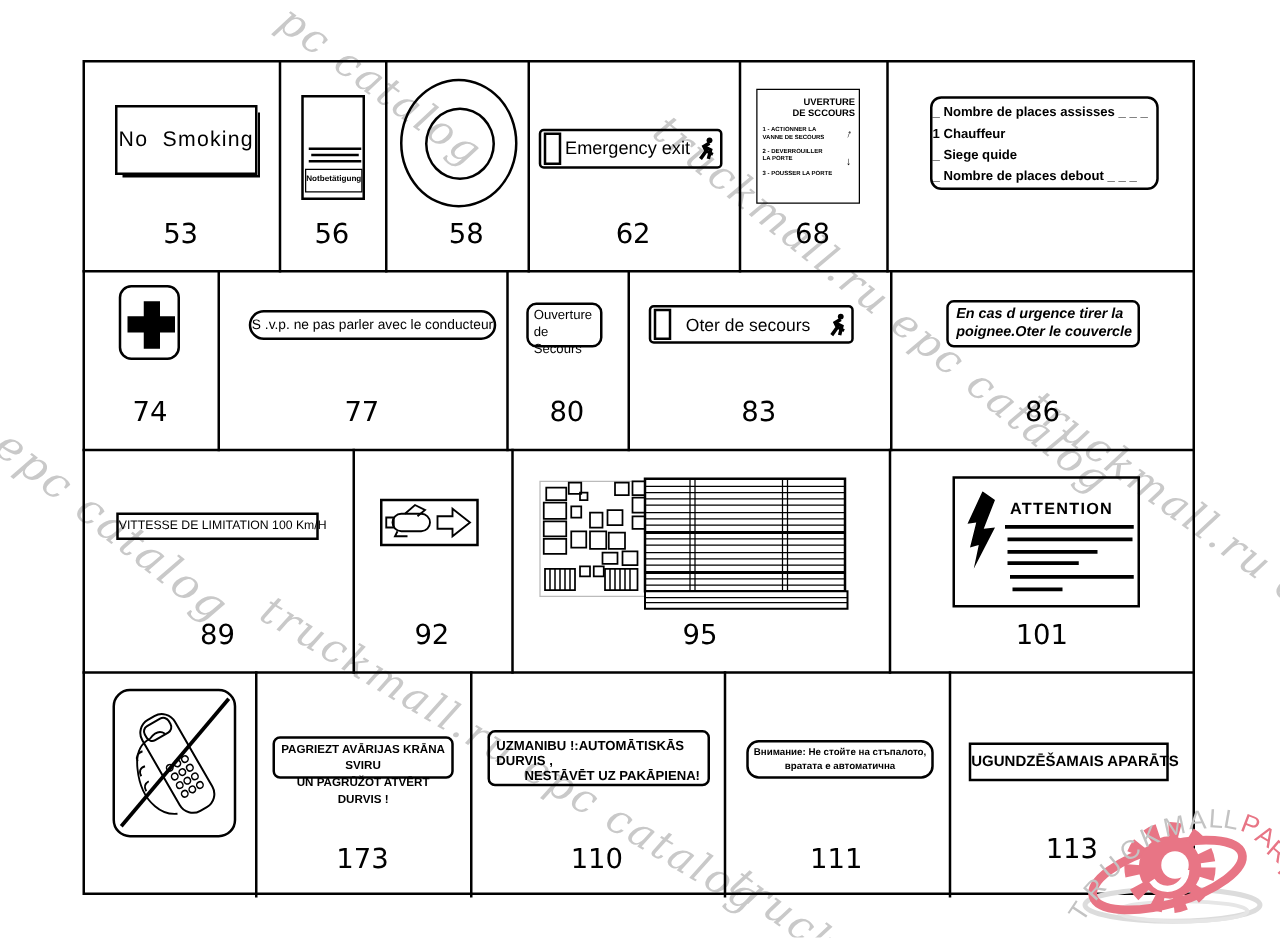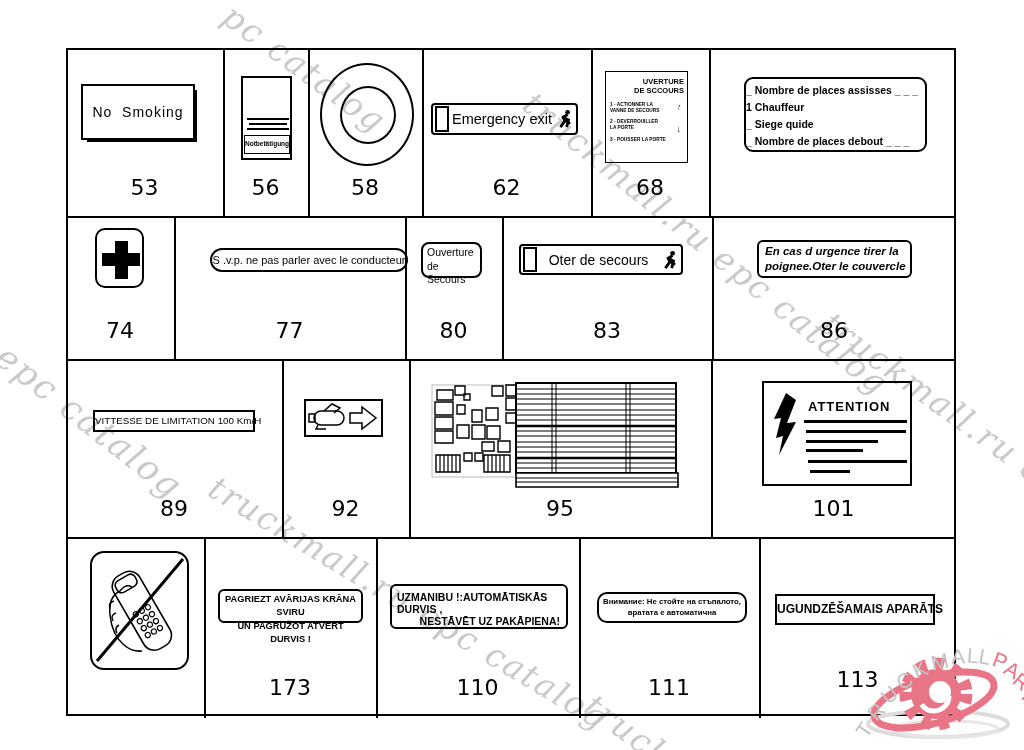--- a/index.html
+++ b/index.html
@@ -19,41 +19,41 @@
   
   #grid-frame{left:66px;top:48px;width:890px;height:668px;border:2px solid #000;
               box-sizing:border-box;z-index:2;}
   .gline{position:absolute;background:#000;z-index:2;}
   .cell{position:absolute;z-index:3;}
   .num{position:absolute;left:0;right:0;bottom:16px;text-align:center;
        font-family:"DejaVu Sans",sans-serif;font-size:22px;}
   .sign{position:absolute;border:2px solid #000;box-sizing:border-box;background:transparent;}
   line,path,polyline,polygon,rect,circle,ellipse{vector-effect:non-scaling-stroke;}
   
-  #sign-53{left:15px;top:36px;width:114px;height:56px;box-shadow:4px 4px 0 -2px #000;
+  #sign-53{left:26px;top:36px;width:114px;height:56px;box-shadow:4px 4px 0 -2px #000;
            display:flex;align-items:center;justify-content:center;
-           font-size:14px;letter-spacing:1px;white-space:pre;}
+           font-size:17px;letter-spacing:1px;white-space:pre;}
   #sign-56{left:18px;top:28px;width:51px;height:84px;}
   .s56-line{position:absolute;height:2px;background:#000;}
   #s56-label{position:absolute;left:1px;bottom:4px;width:44px;height:17px;border:1px solid #000;
              font-size:6.5px;font-weight:bold;text-align:center;line-height:15px;}
   .ring{position:absolute;border:2px solid #000;border-radius:50%;}
   .exit-sign{border-radius:4px;display:flex;align-items:center;}
   .door-strip{width:10px;height:78%;border:2px solid #000;margin-left:2px;flex:0 0 auto;}
   .exit-text{font-weight:normal;flex:1 1 auto;text-align:center;white-space:nowrap;}
   #sign-68{left:14px;top:23px;width:83px;height:92px;border-width:1px;padding:5px 3px 0 4px;}
   .s68-title{font-size:7.5px;font-weight:bold;text-align:right;line-height:1.25;margin-bottom:6px;}
   .s68-step{font-size:4.8px;font-weight:bold;line-height:1.3;margin-bottom:5px;}
   .s68-arrow{position:absolute;right:6px;font-size:9px;}
   #sign-71{left:35px;top:29px;width:183px;height:75px;border-radius:9px;
            font-size:10.5px;font-weight:bold;line-height:17px;padding-top:3px;}
   #sign-74{left:29px;top:12px;width:49px;height:60px;border-radius:10px;}
   .plus-v{position:absolute;left:18px;top:11px;width:13px;height:38px;background:#000;}
   .plus-h{position:absolute;left:5px;top:23px;width:38px;height:13px;background:#000;}
-  #sign-77{left:36px;top:32px;width:198px;height:24px;border-radius:12px;
+  #sign-77{left:25px;top:32px;width:198px;height:24px;border-radius:12px;
            font-size:11px;text-align:center;line-height:20px;white-space:nowrap;}
   #sign-80{left:16px;top:26px;width:61px;height:36px;border-radius:8px;
            font-size:10.5px;line-height:1.3;padding:2px 0 0 4px;}
   #sign-86{left:45px;top:24px;width:155px;height:38px;border-radius:6px;
            font-size:11.5px;font-weight:bold;line-height:1.3;padding:2px 0 0 6px;font-style:italic;}
   #sign-89{left:27px;top:51px;width:162px;height:22px;font-size:9.8px;
            text-align:center;line-height:18px;white-space:nowrap;}
   #sign-92{left:22px;top:40px;width:79px;height:38px;}
   #sign-101{left:51px;top:22px;width:150px;height:105px;}
   #att-title{position:absolute;left:44px;top:16px;font-size:13px;font-weight:bold;letter-spacing:1px;}
@@ -93,21 +93,21 @@
 <div class="cell" style="left:223px;top:48px;width:85px;height:168px;">
   <div id="sign-56" class="sign">
     <div class="s56-line" style="left:4px;top:40px;width:42px;"></div>
     <div class="s56-line" style="left:6px;top:45px;width:38px;"></div>
     <div class="s56-line" style="left:4px;top:50px;width:42px;"></div>
     <div id="s56-label">Notbetätigung</div>
   </div>
   <div class="num">56</div>
 </div>
 
-<div class="cell" style="left:308px;top:48px;width:114px;height:168px;">
+<div class="cell" style="left:308px;top:48px;width:114px;height:168px;padding-left:16px;">
   <div class="ring" style="left:12px;top:15px;width:90px;height:99px;"></div>
   <div class="ring" style="left:32px;top:38px;width:52px;height:54px;"></div>
   <div class="num">58</div>
 </div>
 
 <div class="cell" style="left:422px;top:48px;width:169px;height:168px;">
   <div class="sign exit-sign" style="left:9px;top:55px;width:147px;height:32px;">
     <div class="door-strip"></div>
     <div class="exit-text" style="font-size:14.5px;">Emergency exit</div>
     <svg width="18" height="22" viewBox="0 0 20 22" style="flex:0 0 auto;margin-right:3px;">

